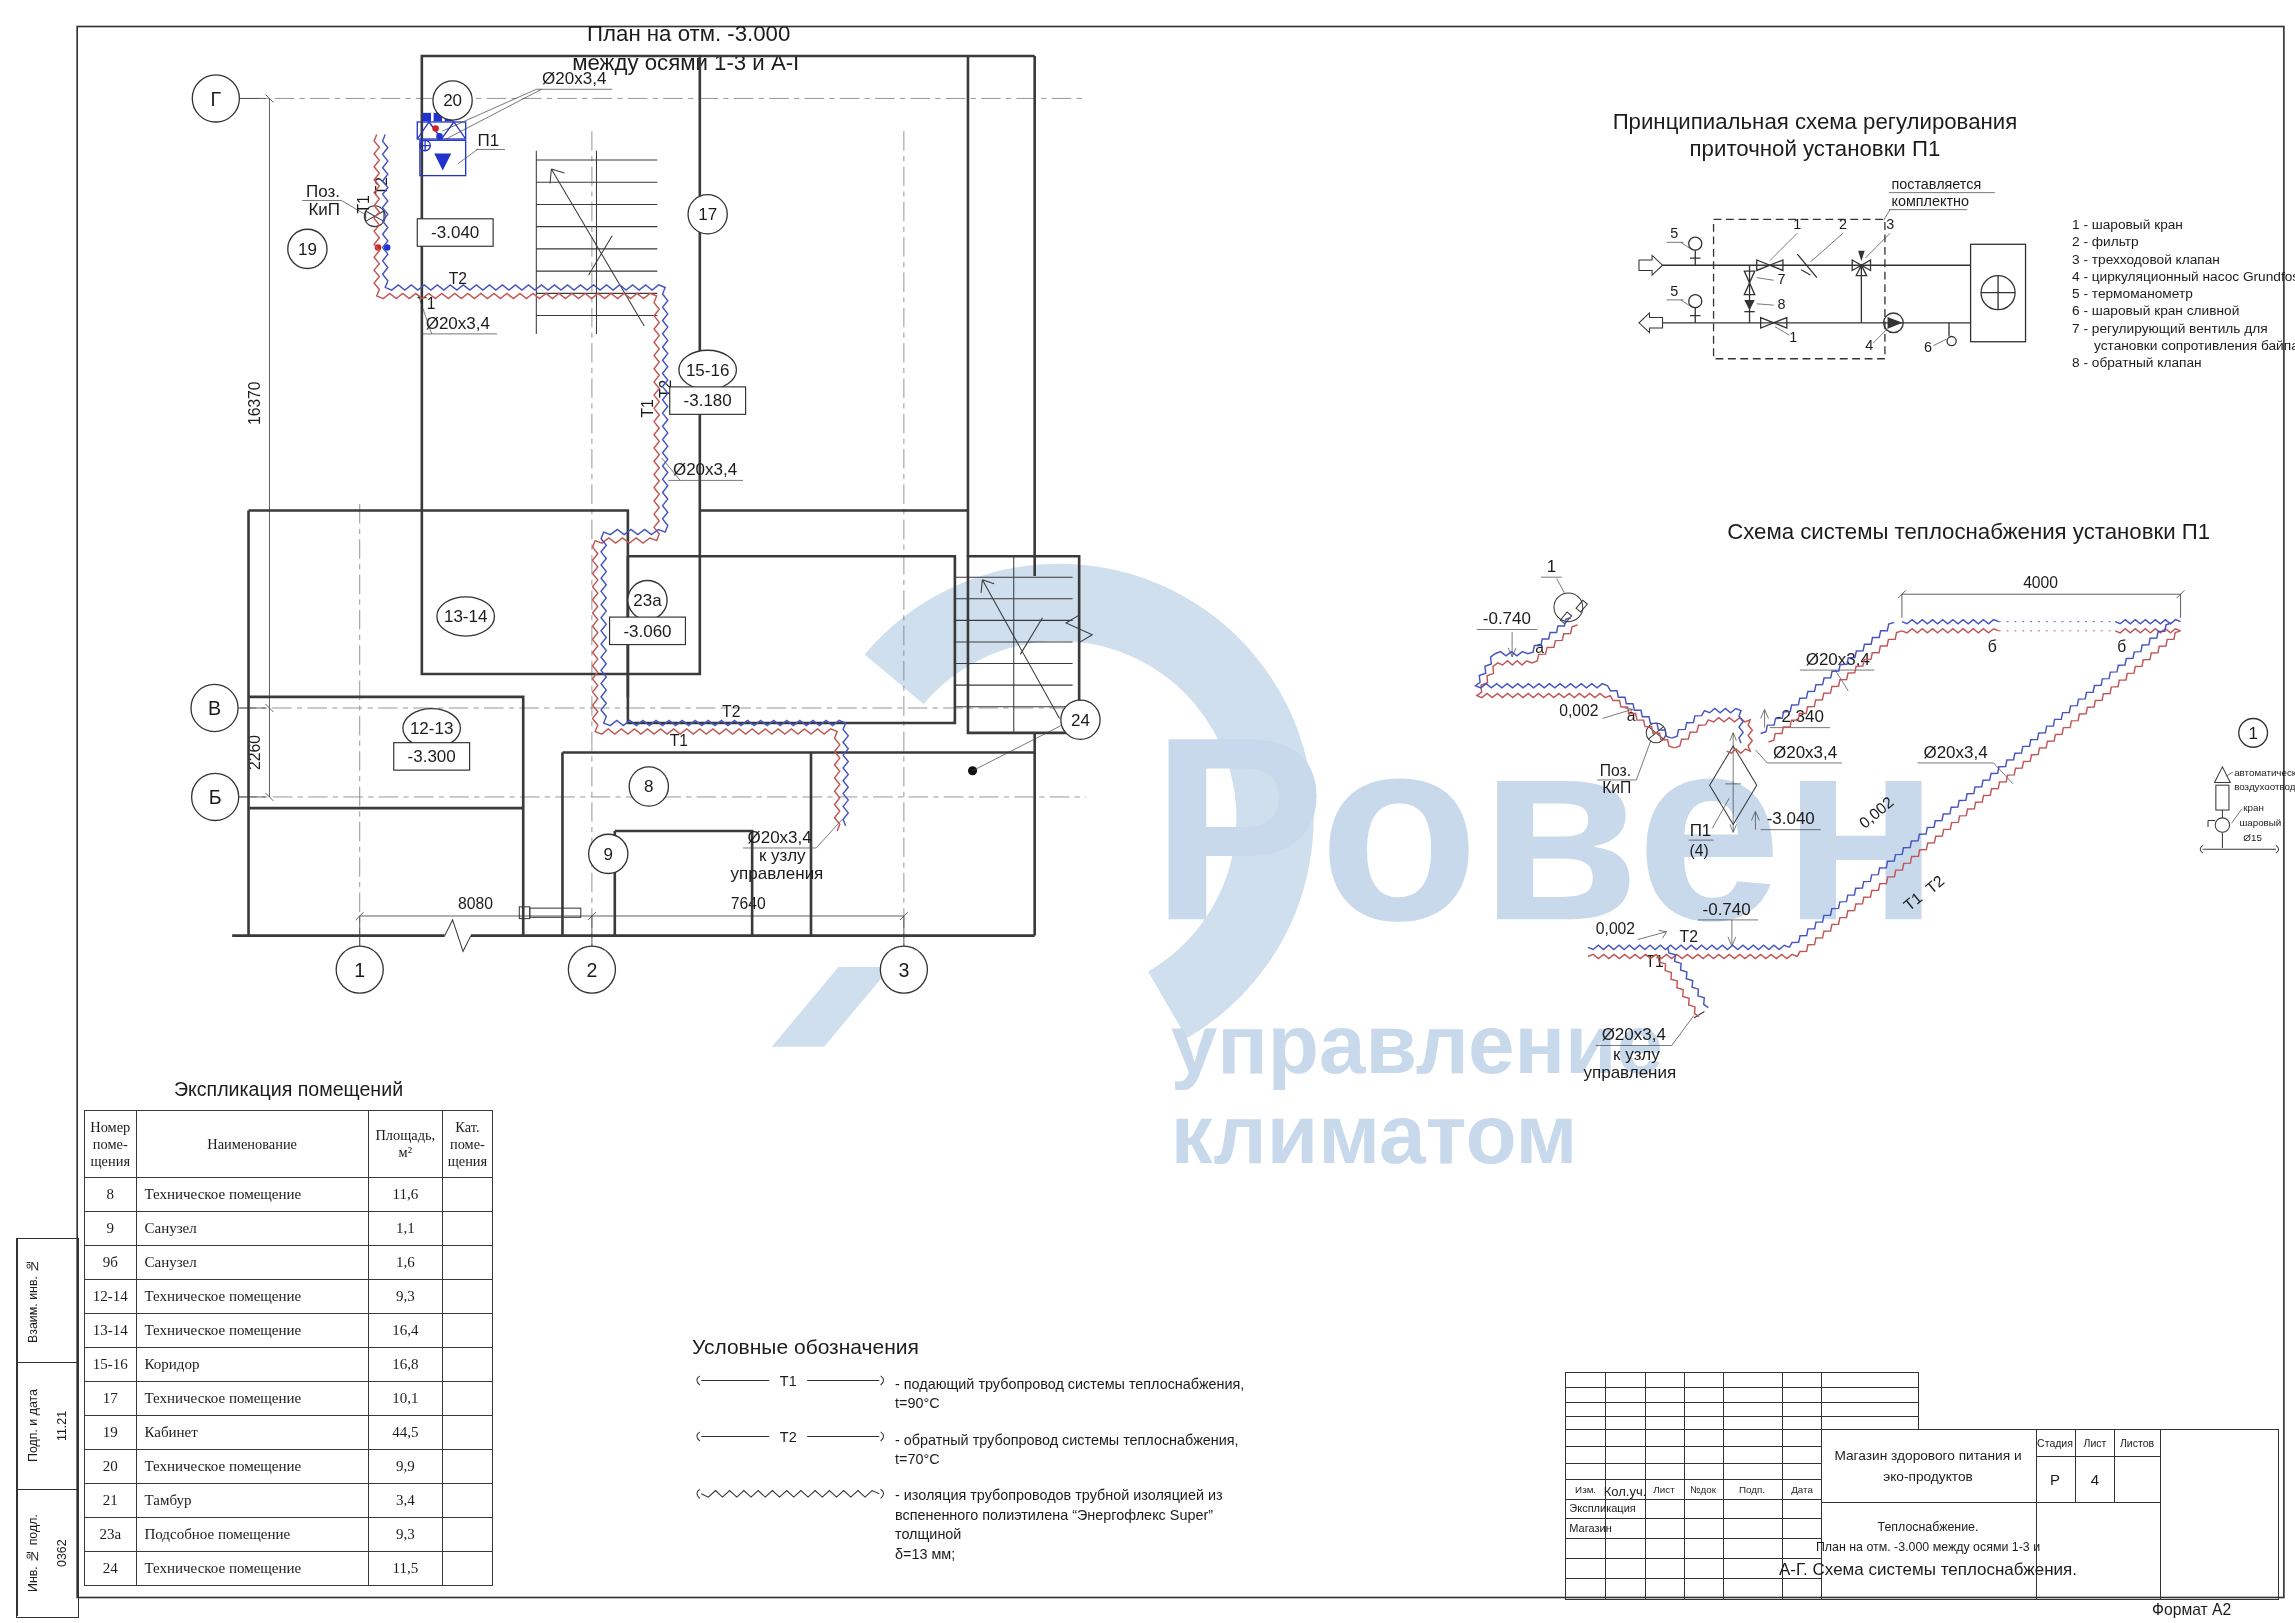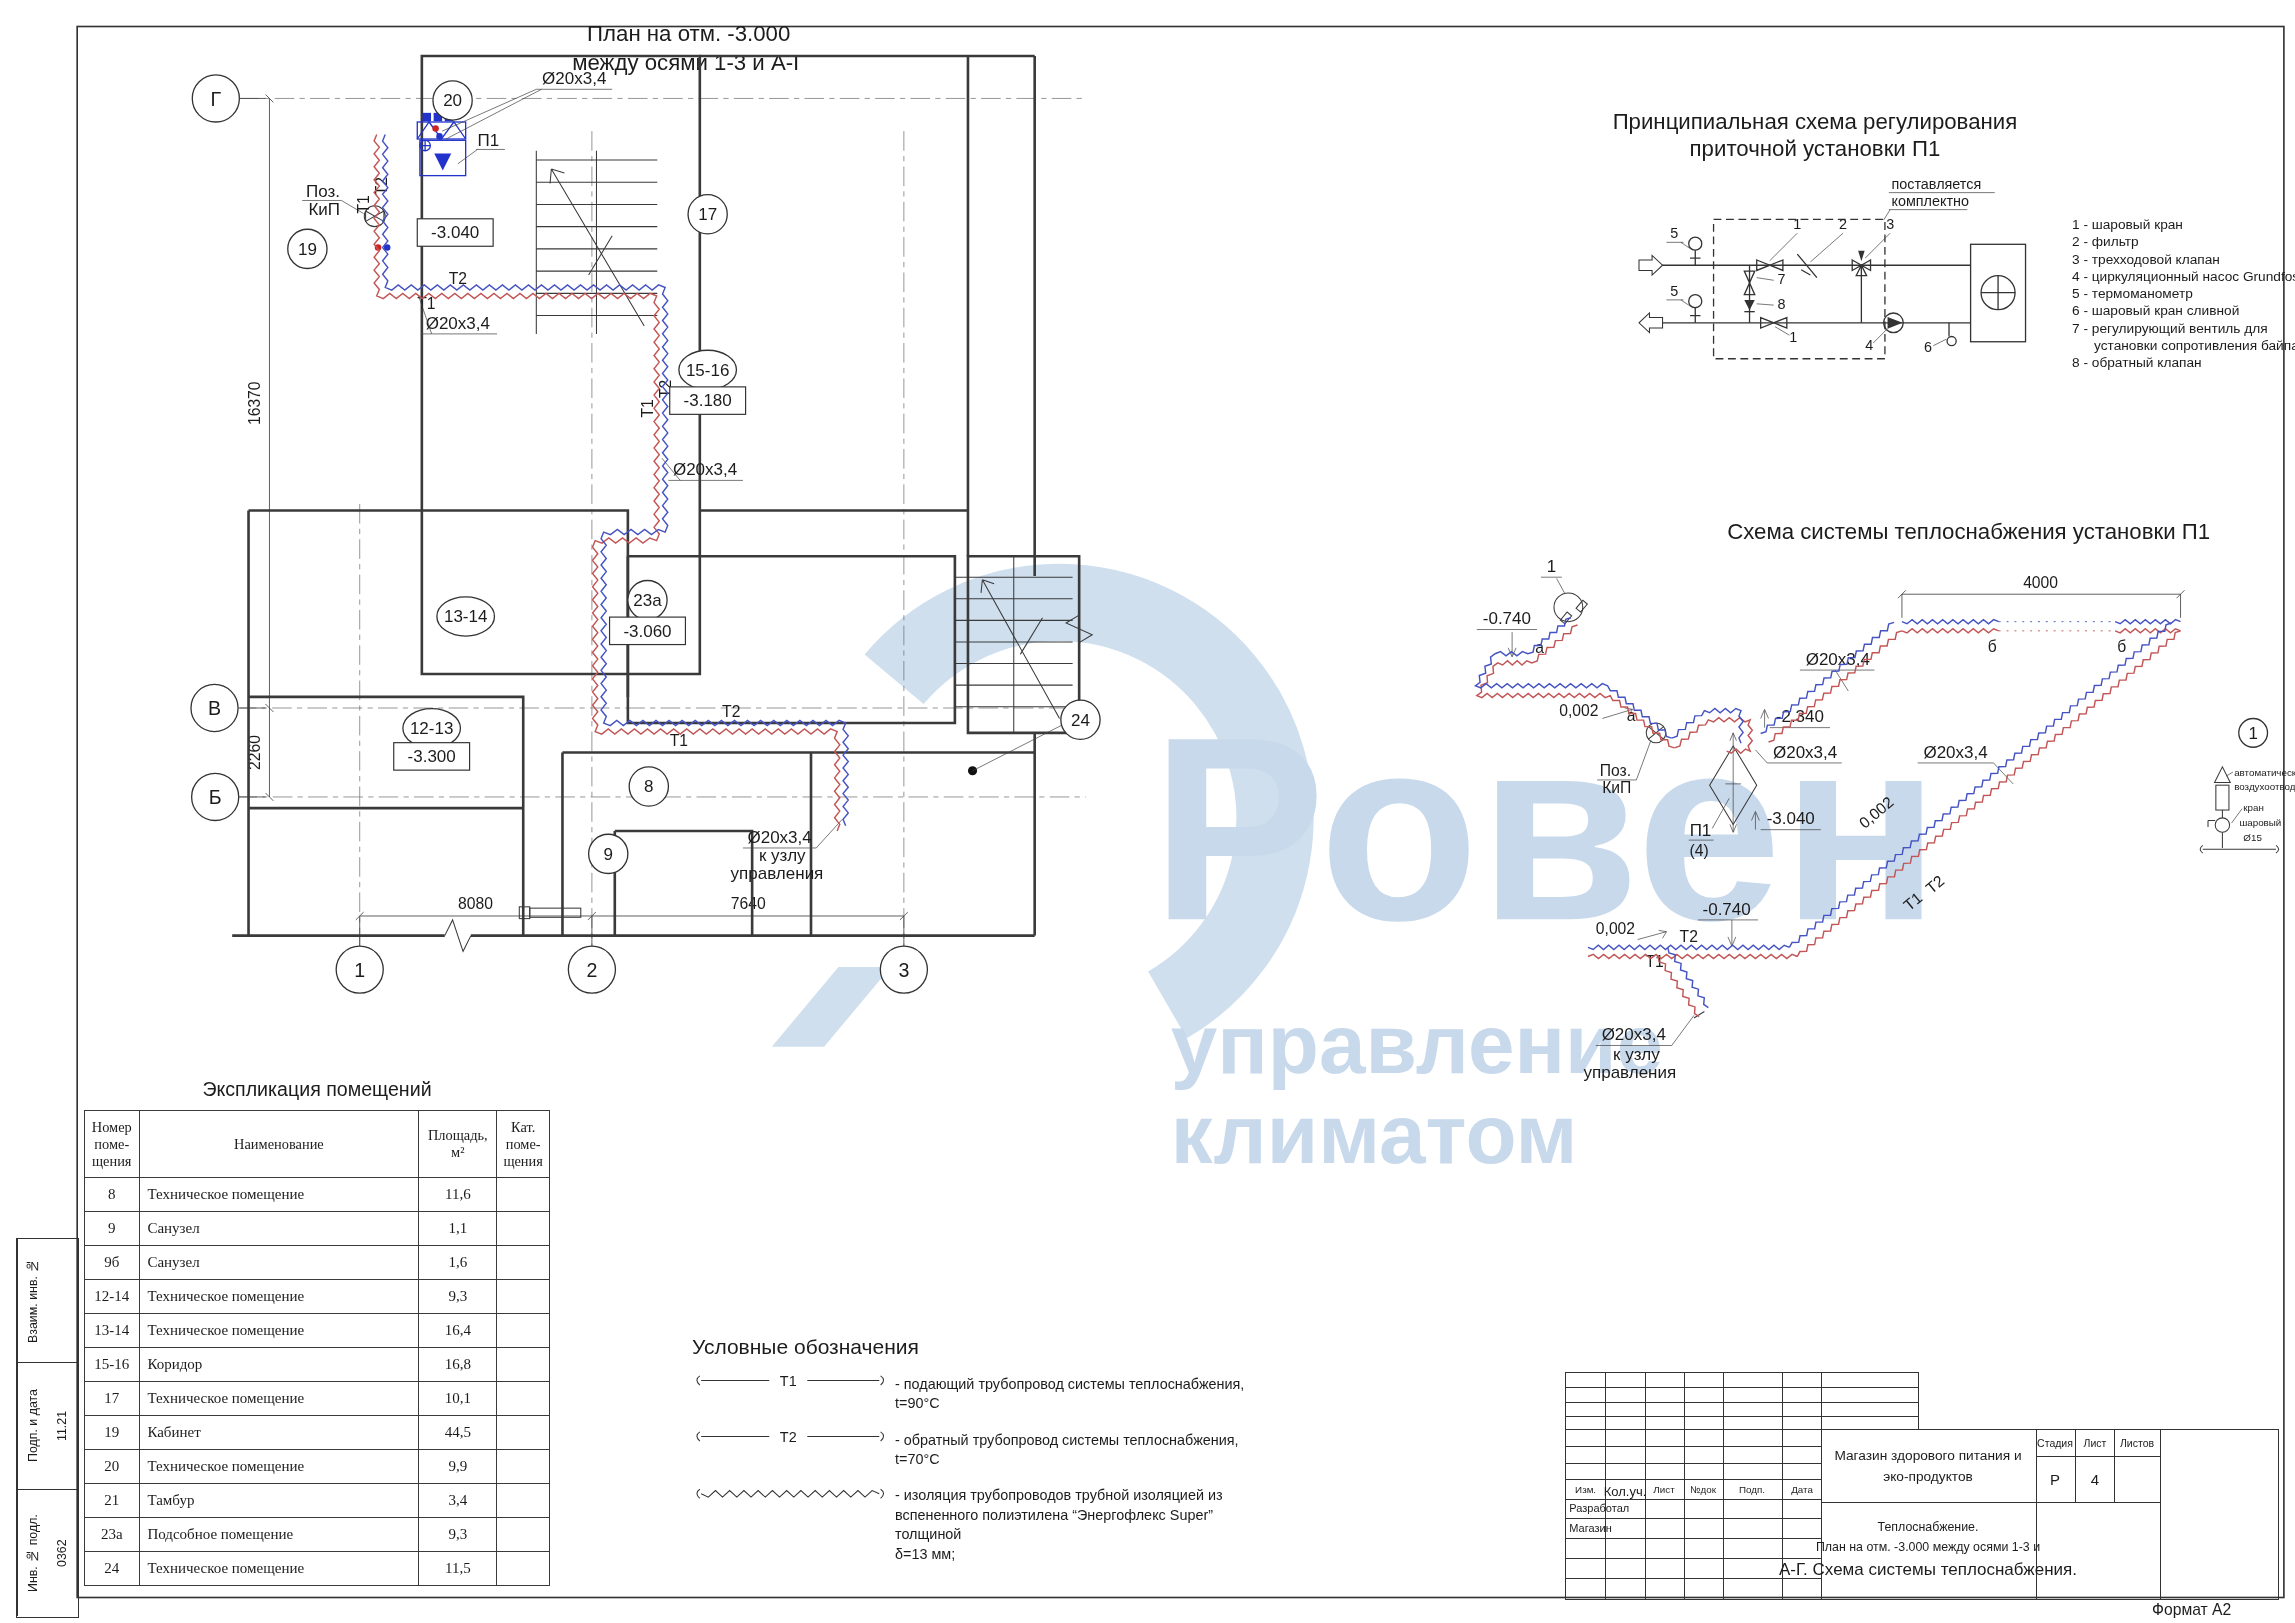--- a/index.html
+++ b/index.html
@@ -360,21 +360,21 @@
       <div>2 - фильтр</div>
       <div>3 - трехходовой клапан</div>
       <div>4 - циркуляционный насос Grundfos</div>
       <div>5 - термоманометр</div>
       <div>6 - шаровый кран сливной</div>
       <div>7 - регулирующий вентиль для</div>
       <div style="padding-left: 22px;">установки сопротивления байпаса</div>
       <div>8 - обратный клапан</div>
     </div>
 
-<div class="ov expl" style="left:84px;top:1078px;width:466px;">
+<div class="ov expl" style="left:84px;top:1078px;width:409px;">
   <div class="title">Экспликация помещений</div>
   <table>
     <colgroup>
           <col style="width:56px">
           <col style="width:304px">
           <col style="width:80px">
           <col style="width:54px">
         </colgroup>
     <thead>
           <tr>
@@ -528,21 +528,21 @@
   <div class="hl" style="left:0;top:128px;width:255px;height:1px"></div>
   <div class="hl" style="left:0;top:148px;width:255px;height:1px"></div>
   <div class="hl" style="left:470px;top:26px;width:124px;height:1px"></div>
   <div class="hl" style="left:255px;top:72px;width:339px;height:1.3px"></div>
   <span class="cl" style="left:19.6px;top:54px;font-size:9.8px">Изм.</span>
   <span class="cl" style="left:59px;top:54px;font-size:13px">Кол.уч.</span>
   <span class="cl" style="left:98px;top:54px;font-size:9.8px">Лист</span>
   <span class="cl" style="left:137px;top:54px;font-size:9.8px">№док</span>
   <span class="cl" style="left:186px;top:54px;font-size:9.8px">Подп.</span>
   <span class="cl" style="left:236px;top:54px;font-size:9.8px">Дата</span>
-  <span style="left:3.3px;top:72px">Разработал</span>
+  <span style="left:3.3px;top:72px">Экспликация</span>
   <span style="left:3.3px;top:92px">Магазин</span>
   <span class="cl" style="left:362px;top:18.3px;font-size:13.7px;white-space:nowrap">Магазин здорового питания и</span>
   <span class="cl" style="left:362px;top:39px;font-size:13.7px">эко-продуктов</span>
   <span class="cl" style="left:362px;top:90px;font-size:12.4px">Теплоснабжение.</span>
   <span class="cl" style="left:362px;top:110px;font-size:12.4px;white-space:nowrap">План на отм. -3.000 между осями 1-3 и</span>
   <span class="cl" style="left:362px;top:130px;font-size:17px;white-space:nowrap">А-Г. Схема системы теплоснабжения.</span>
   <span class="cl" style="left:489px;top:6.5px;font-size:10.5px">Стадия</span>
   <span class="cl" style="left:529px;top:6.5px;font-size:10.5px">Лист</span>
   <span class="cl" style="left:571px;top:6.5px;font-size:10.5px">Листов</span>
   <span class="cl" style="left:489px;top:41px;font-size:15px">Р</span>

